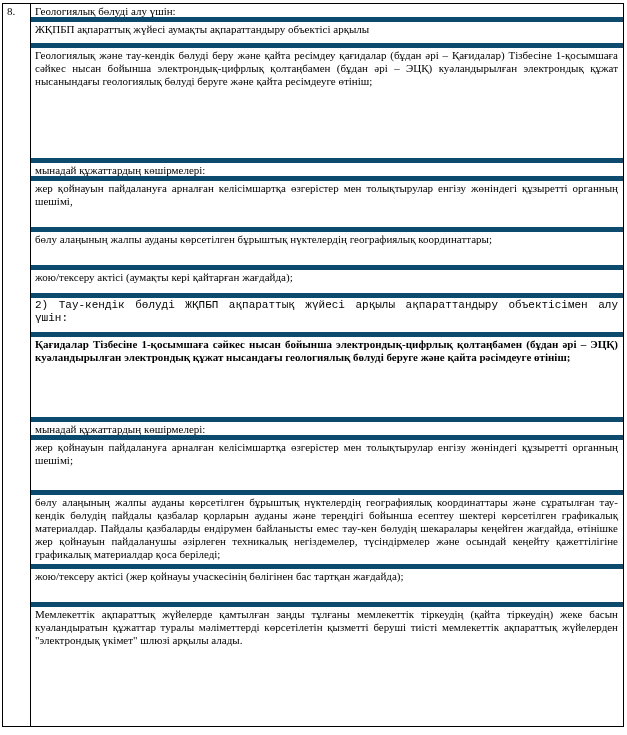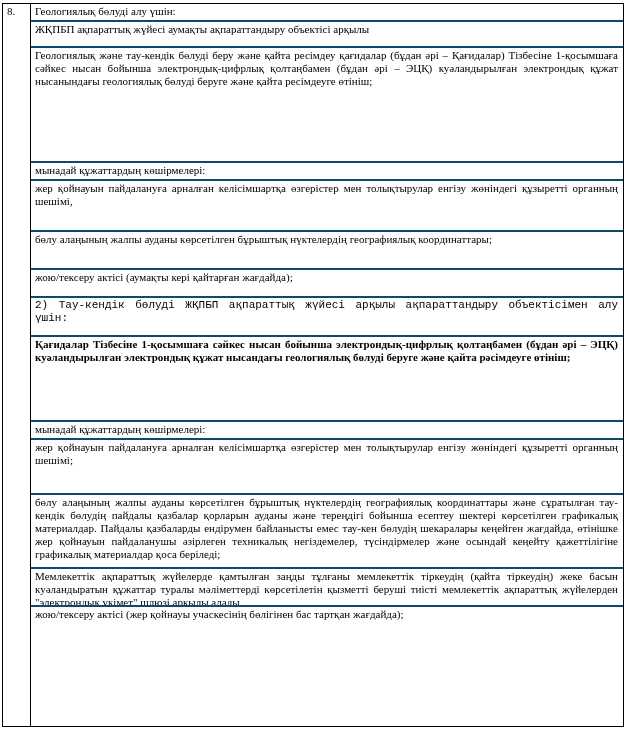--- a/index.html
+++ b/index.html
@@ -41,21 +41,21 @@
     text-align: left;
   }
   .col-content {
     flex: 1;
     display: flex;
     flex-direction: column;
     min-width: 0;
   }
   .cell {
     box-sizing: border-box;
-    border-bottom: 2px solid #0c4a6e;
+    border-bottom: 5px solid #0c4a6e;
     padding: 1px 5px 0 4px;
     overflow: hidden;
     text-align: justify;
   }
   .cell:last-child { border-bottom: none; }
   .cell:nth-child(1)  { height: 18px; }
   .cell:nth-child(2)  { height: 26px; }
   .cell:nth-child(3)  { height: 115px; }
   .cell:nth-child(4)  { height: 18px; }
   .cell:nth-child(5)  { height: 52px; }
@@ -80,16 +80,16 @@
     <div class="cell">Геологиялық және тау-кендік бөлуді беру және қайта ресімдеу қағидалар (бұдан әрі – Қағидалар) Тізбесіне 1-қосымшаға сәйкес нысан бойынша электрондық-цифрлық қолтаңбамен (бұдан әрі – ЭЦҚ) куәландырылған электрондық құжат нысанындағы геологиялық бөлуді беруге және қайта ресімдеуге өтініш;</div>
     <div class="cell">мынадай құжаттардың көшірмелері:</div>
     <div class="cell">жер қойнауын пайдалануға арналған келісімшартқа өзгерістер мен толықтырулар енгізу жөніндегі құзыретті органның шешімі,</div>
     <div class="cell">бөлу алаңының жалпы ауданы көрсетілген бұрыштық нүктелердің географиялық координаттары;</div>
     <div class="cell">жою/тексеру актісі (аумақты кері қайтарған жағдайда);</div>
     <div class="cell">2) Тау-кендік бөлуді ЖҚПБП ақпараттық жүйесі арқылы ақпараттандыру объектісімен алу үшін:</div>
     <div class="cell">Қағидалар Тізбесіне 1-қосымшаға сәйкес нысан бойынша электрондық-цифрлық қолтаңбамен (бұдан әрі – ЭЦҚ) куәландырылған электрондық құжат нысандағы геологиялық бөлуді беруге және қайта рәсімдеуге өтініш;</div>
     <div class="cell">мынадай құжаттардың көшірмелері:</div>
     <div class="cell">жер қойнауын пайдалануға арналған келісімшартқа өзгерістер мен толықтырулар енгізу жөніндегі құзыретті органның шешімі;</div>
     <div class="cell">бөлу алаңының жалпы ауданы көрсетілген бұрыштық нүктелердің географиялық координаттары және сұратылған тау-кендік бөлудің пайдалы қазбалар қорларын ауданы және тереңдігі бойынша есептеу шектері көрсетілген графикалық материалдар. Пайдалы қазбаларды ендірумен байланысты емес тау-кен бөлудің шекаралары кеңейген жағдайда, өтінішке жер қойнауын пайдаланушы әзірлеген техникалық негіздемелер, түсіндірмелер және осындай кеңейту қажеттілігіне графикалық материалдар қоса беріледі;</div>
+    <div class="cell">жою/тексеру актісі (жер қойнауы учаскесінің бөлігінен бас тартқан жағдайда);</div>
     <div class="cell">Мемлекеттік ақпараттық жүйелерде қамтылған заңды тұлғаны мемлекеттік тіркеудің (қайта тіркеудің) жеке басын куәландыратын құжаттар туралы мәліметтерді көрсетілетін қызметті беруші тиісті мемлекеттік ақпараттық жүйелерден "электрондық үкімет" шлюзі арқылы алады.</div>
-    <div class="cell">жою/тексеру актісі (жер қойнауы учаскесінің бөлігінен бас тартқан жағдайда);</div>
   </div>
 </div>
 
 </body></html>

